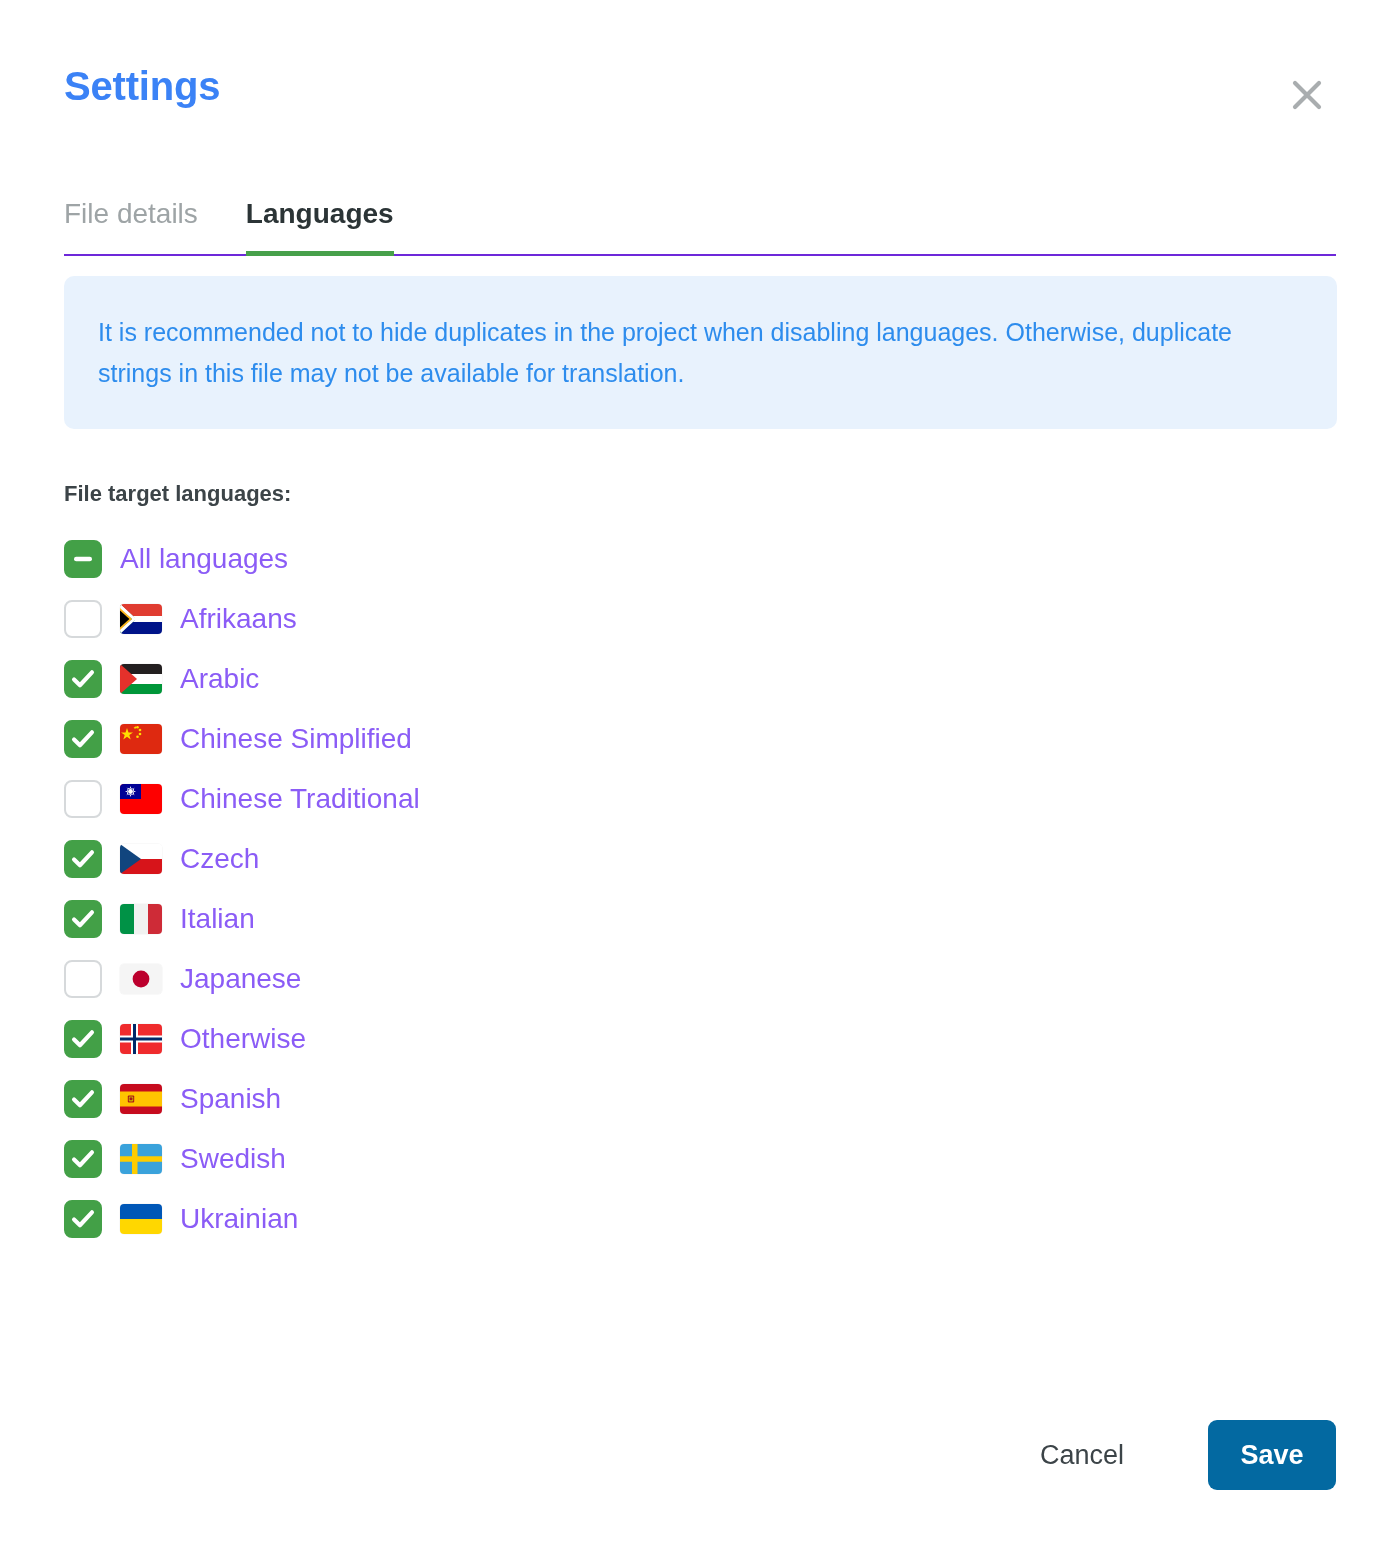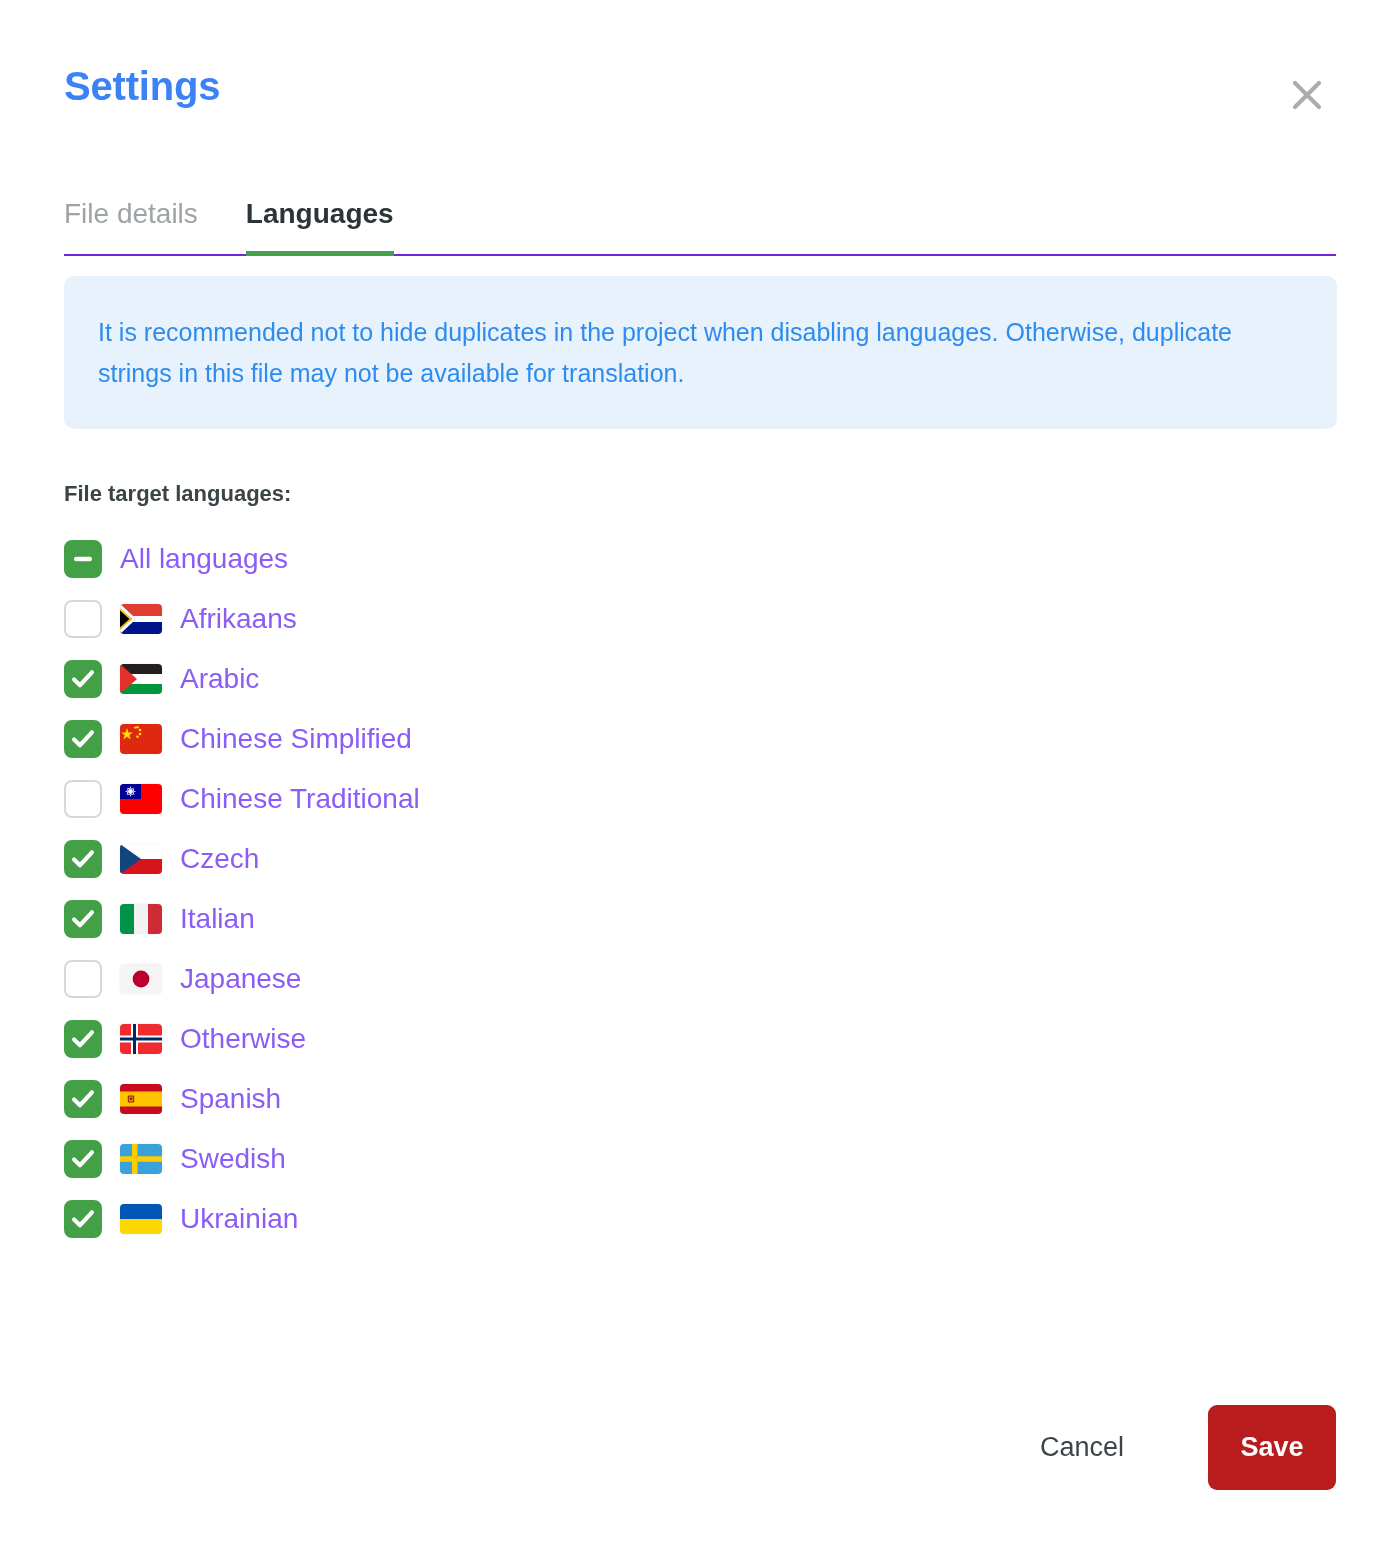--- a/index.html
+++ b/index.html
@@ -167,28 +167,28 @@
   .btn-cancel {
     font-size: 27px;
     color: #3c4448;
     background: none;
     border: none;
     cursor: pointer;
     font-family: inherit;
     padding: 10px 4px;
   }
   .btn-save {
-    background: #b91c1c;
+    background: #0369a1;
     color: #ffffff;
     font-size: 27px;
     font-weight: 700;
     border: none;
     border-radius: 9px;
     width: 128px;
-    height: 85px;
+    height: 70px;
     cursor: pointer;
     font-family: inherit;
   }
 </style>
 </head>
 <body>
 
 <div class="dialog">
 
   <div class="dialog-header">

